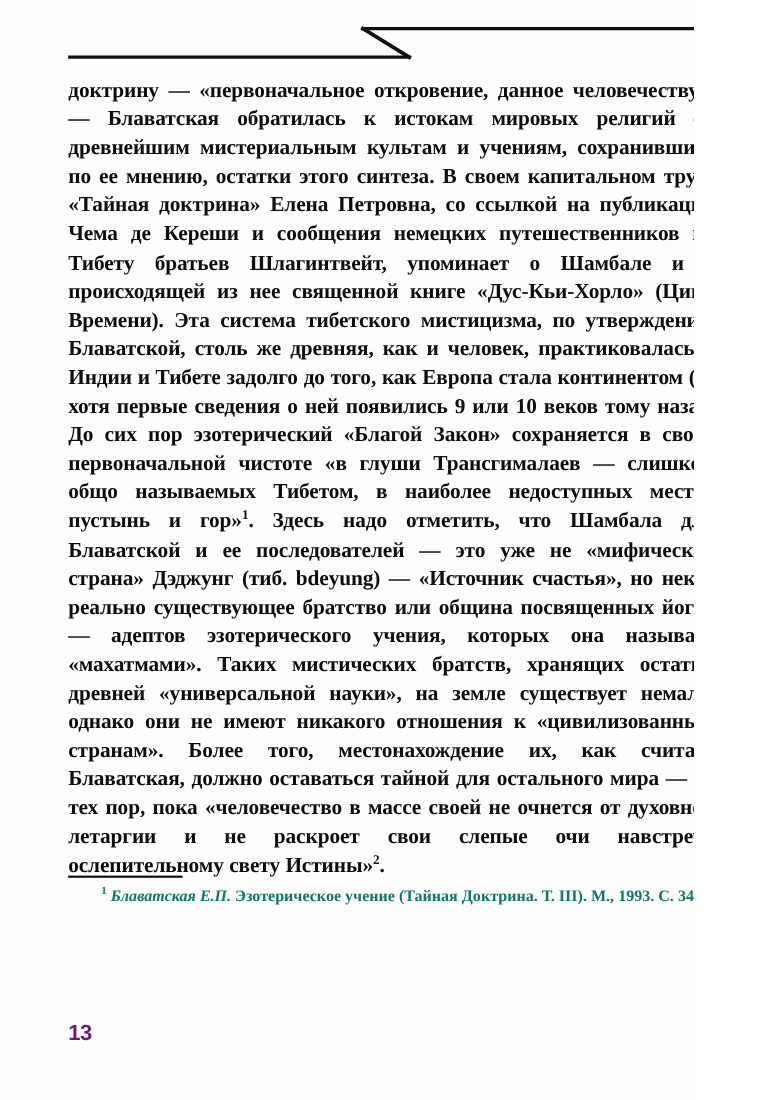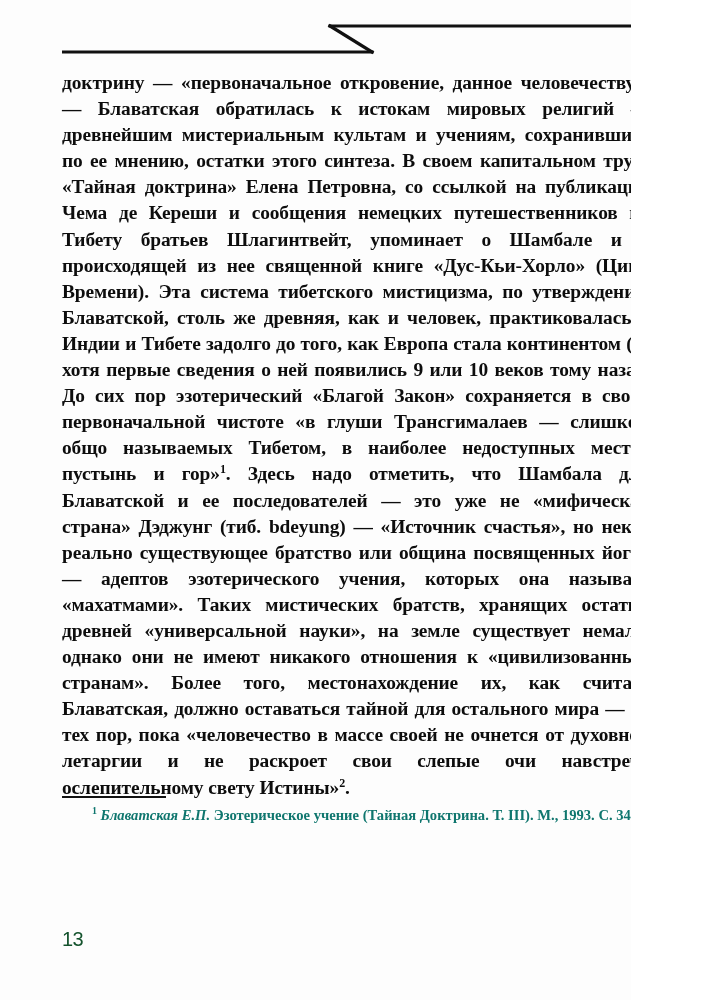--- a/index.html
+++ b/index.html
@@ -96,22 +96,22 @@
     font-weight: 700;
   }
 
   
   .folio {
     position: absolute;
     left: 62px;
     top: 928px;
     font-family: "Liberation Sans", "DejaVu Sans", sans-serif;
     font-size: 20px;
-    font-weight: 400;
-    color: #14532d;
+    font-weight: 700;
+    color: #701a75;
     letter-spacing: -0.5px;
   }
 </style>
 </head>
 <body>
 
 <div class="page">
 
   <div class="header-rule">
     <svg width="586" height="44" viewBox="0 0 586 44" xmlns="http://www.w3.org/2000/svg">

